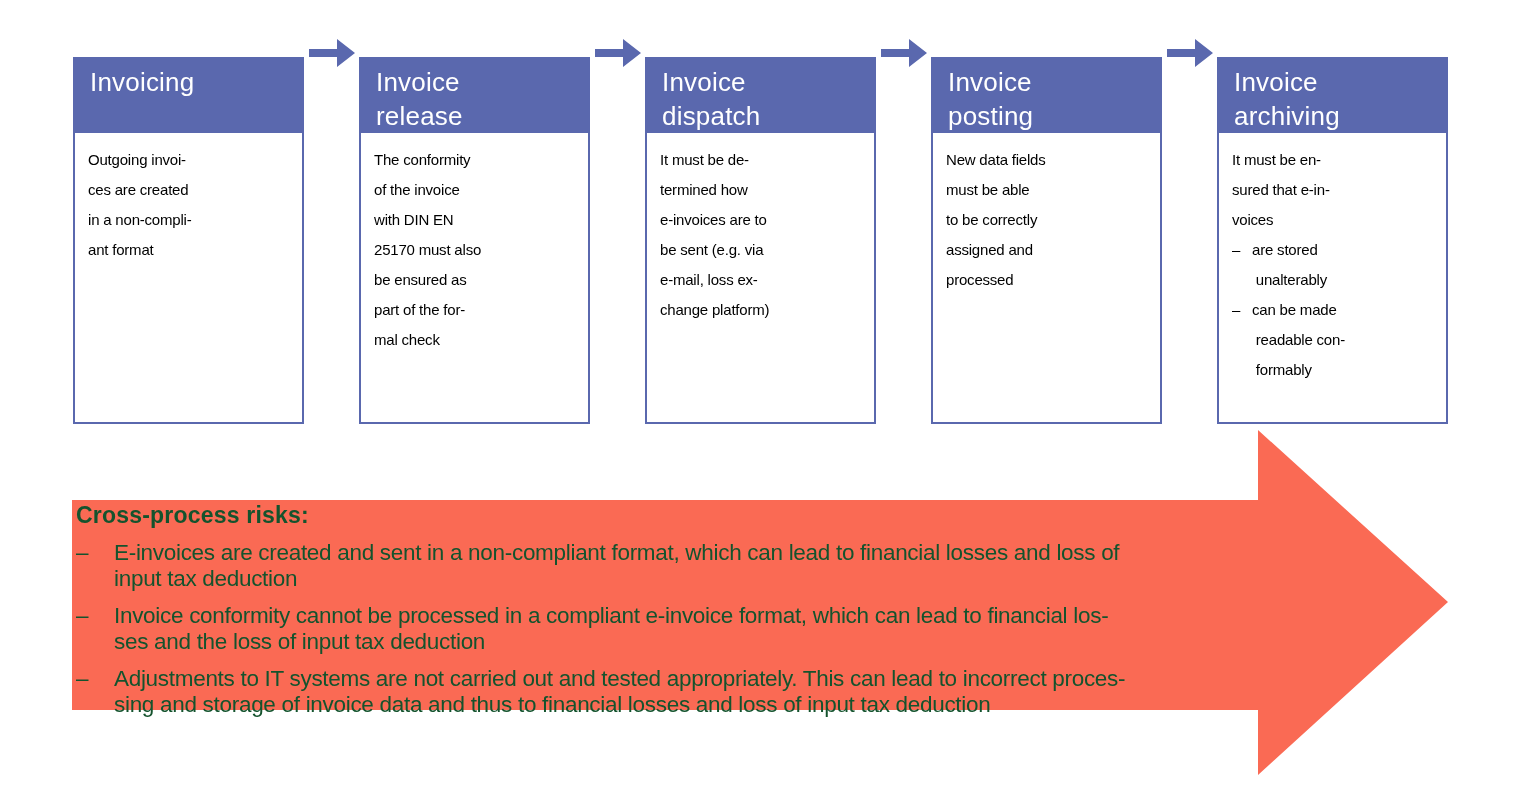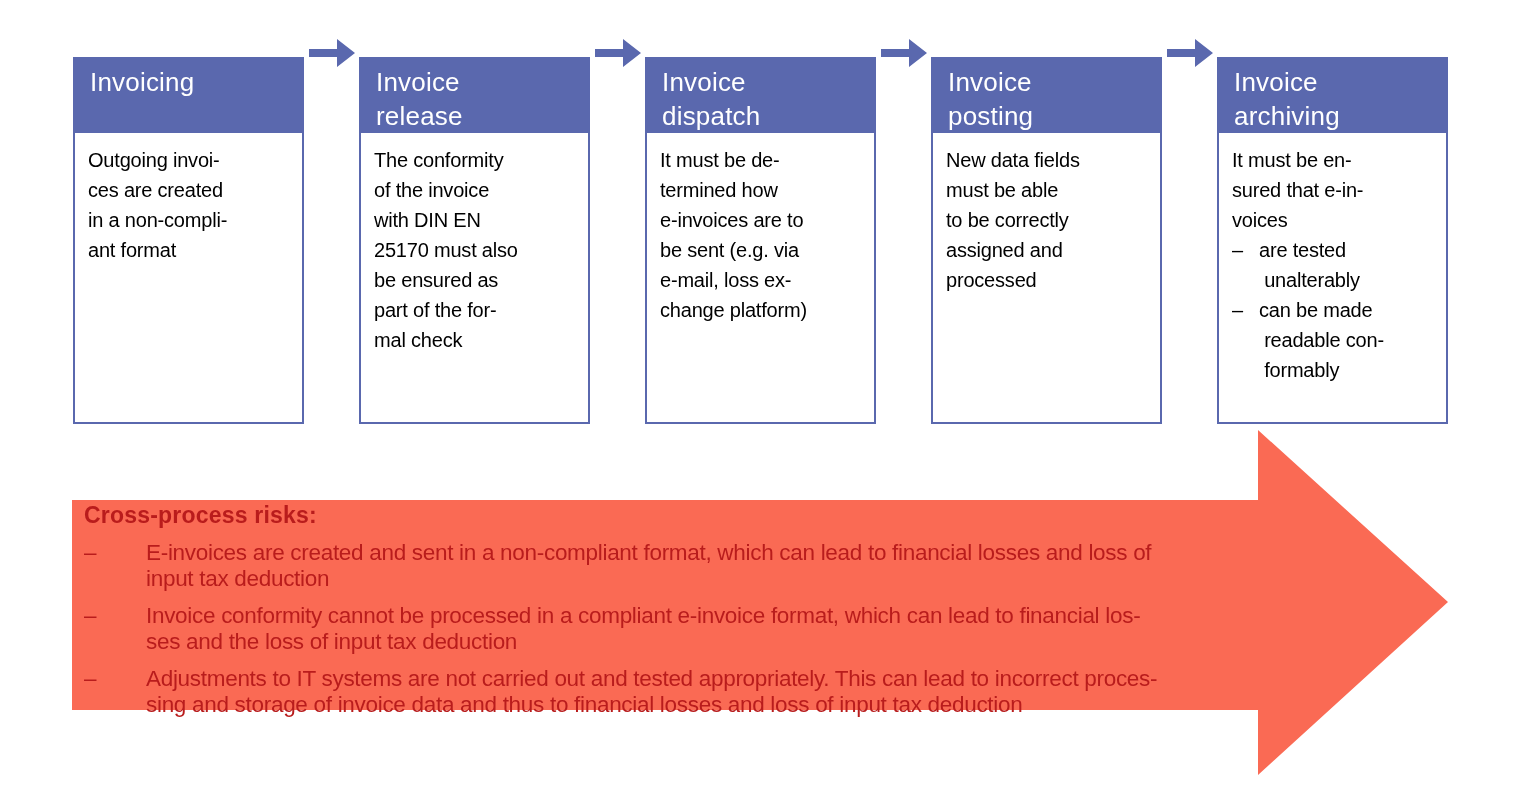--- a/index.html
+++ b/index.html
@@ -33,21 +33,21 @@
     margin-top: 44px;
   }
   .stage-body {
     position: absolute;
     top: 131px;
     width: 231px;
     height: 293px;
     background: #ffffff;
     border: 2px solid var(--blue);
     color: var(--body-text);
-    font-size: 20px;
+    font-size: 15px;
     line-height: 30px;
     padding: 12px 8px 0 13px;
     white-space: pre;
     letter-spacing: -0.2px;
   }
   .connector {
     position: absolute;
     top: 39px;
     width: 46px;
     height: 28px;
@@ -56,24 +56,24 @@
   .big-arrow {
     position: absolute;
     left: 72px;
     top: 430px;
     width: 1378px;
     height: 346px;
   }
   .big-arrow svg { display: block; width: 100%; height: 100%; }
   .risks {
     position: absolute;
-    left: 84px;
+    left: 76px;
     top: 502px;
     width: 1220px;
-    color: #b91c1c;
+    color: #14532d;
   }
   .risks-title {
     font-size: 23px;
     font-weight: bold;
     line-height: 27px;
     margin-bottom: 3px;
     letter-spacing: 0.2px;
   }
   .risk-item {
     display: flex;
@@ -81,21 +81,20 @@
     font-size: 22.5px;
     line-height: 26px;
     letter-spacing: -0.3px;
   }
   .risk-bullet {
     flex: 0 0 38px;
   }
   .risk-text {
     flex: 1;
     white-space: pre-line;
-    margin-left: 24px;
   }
   
   .col-0 { left: 73px; }
   .col-1 { left: 359px; }
   .col-2 { left: 645px; }
   .col-3 { left: 931px; }
   .col-4 { left: 1217px; }
   .conn-0 { left: 309px; }
   .conn-1 { left: 595px; }
   .conn-2 { left: 881px; }
@@ -161,21 +160,21 @@
     <svg viewBox="0 0 46 28">
         <polygon points="0,10 28,10 28,0 46,14 28,28 28,18 0,18" fill="var(--blue)"></polygon>
       </svg>
   </div>
 
   <div class="stage-header col-4">Invoice
 archiving</div>
   <div class="stage-body col-4">It must be en-
 sured that e-in-
 voices
-–   are tested
+–   are stored
       unalterably
 –   can be made
       readable con-
       formably</div>
 
   <div class="big-arrow">
     <svg viewBox="0 0 1378 346" preserveAspectRatio="none">
       <polygon points="0,70 1186,70 1186,0 1376,172 1186,345 1186,280 0,280" fill="var(--orange)"></polygon>
     </svg>
   </div>

